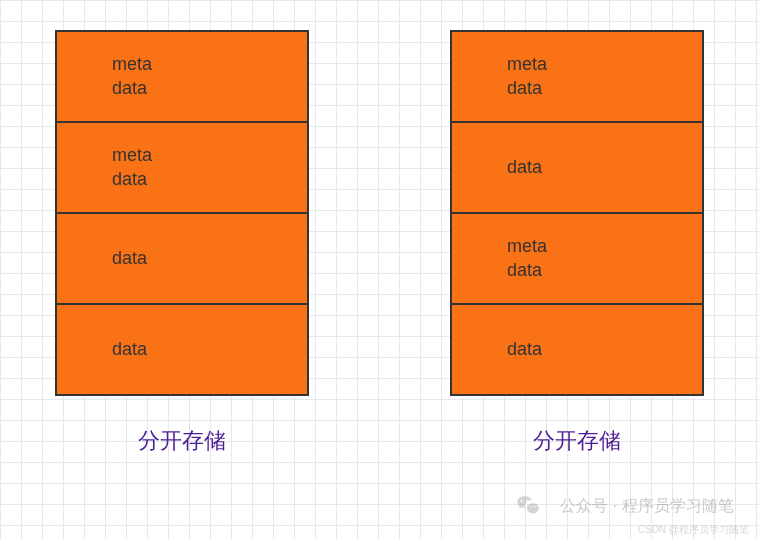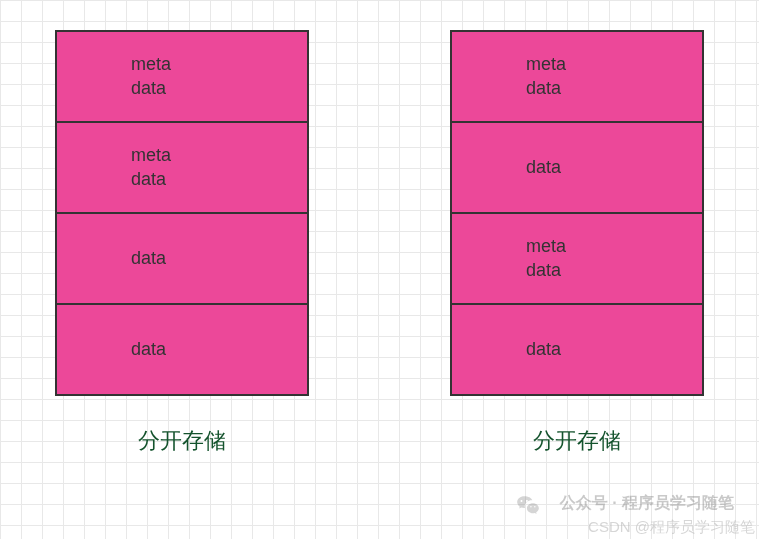--- a/index.html
+++ b/index.html
@@ -37,65 +37,64 @@
       border-bottom: none;
     }
     
     .box {
       width: 250px;
       height: 91px;
       border-bottom: 2px solid #333;
       display: flex;
       flex-direction: column;
       justify-content: center;
-      padding-left: 74px;
-      background: #ec4899;
+      padding-left: 55px;
+      background: #f97316;
     }
     
     .box span {
       font-size: 18px;
       color: #333;
       line-height: 1.3;
     }
     
     .caption {
       margin-top: 30px;
       font-size: 22px;
-      color: #14532d;
+      color: #4c1d95;
     }
     
     .watermark {
       position: absolute;
       bottom: 20px;
       right: 25px;
       display: flex;
-      align-items: flex-start;
+      align-items: center;
       gap: 19px;
       opacity: 0.35;
       color: #666;
       font-size: 16px;
-      font-weight: bold;
     }
     
     .wechat-icon {
       width: 26px;
       height: 26px;
       position: relative;
     }
     
     .wechat-icon svg {
       width: 100%;
       height: 100%;
     }
     
     .csdn-watermark {
       position: absolute;
       bottom: 2px;
-      right: 4px;
-      font-size: 15px;
+      right: 10px;
+      font-size: 10px;
       color: #bbb;
       opacity: 0.6;
     }
   </style>
 </head>
 <body>
 
 <div class="diagram-container">
 
   <div class="column">

